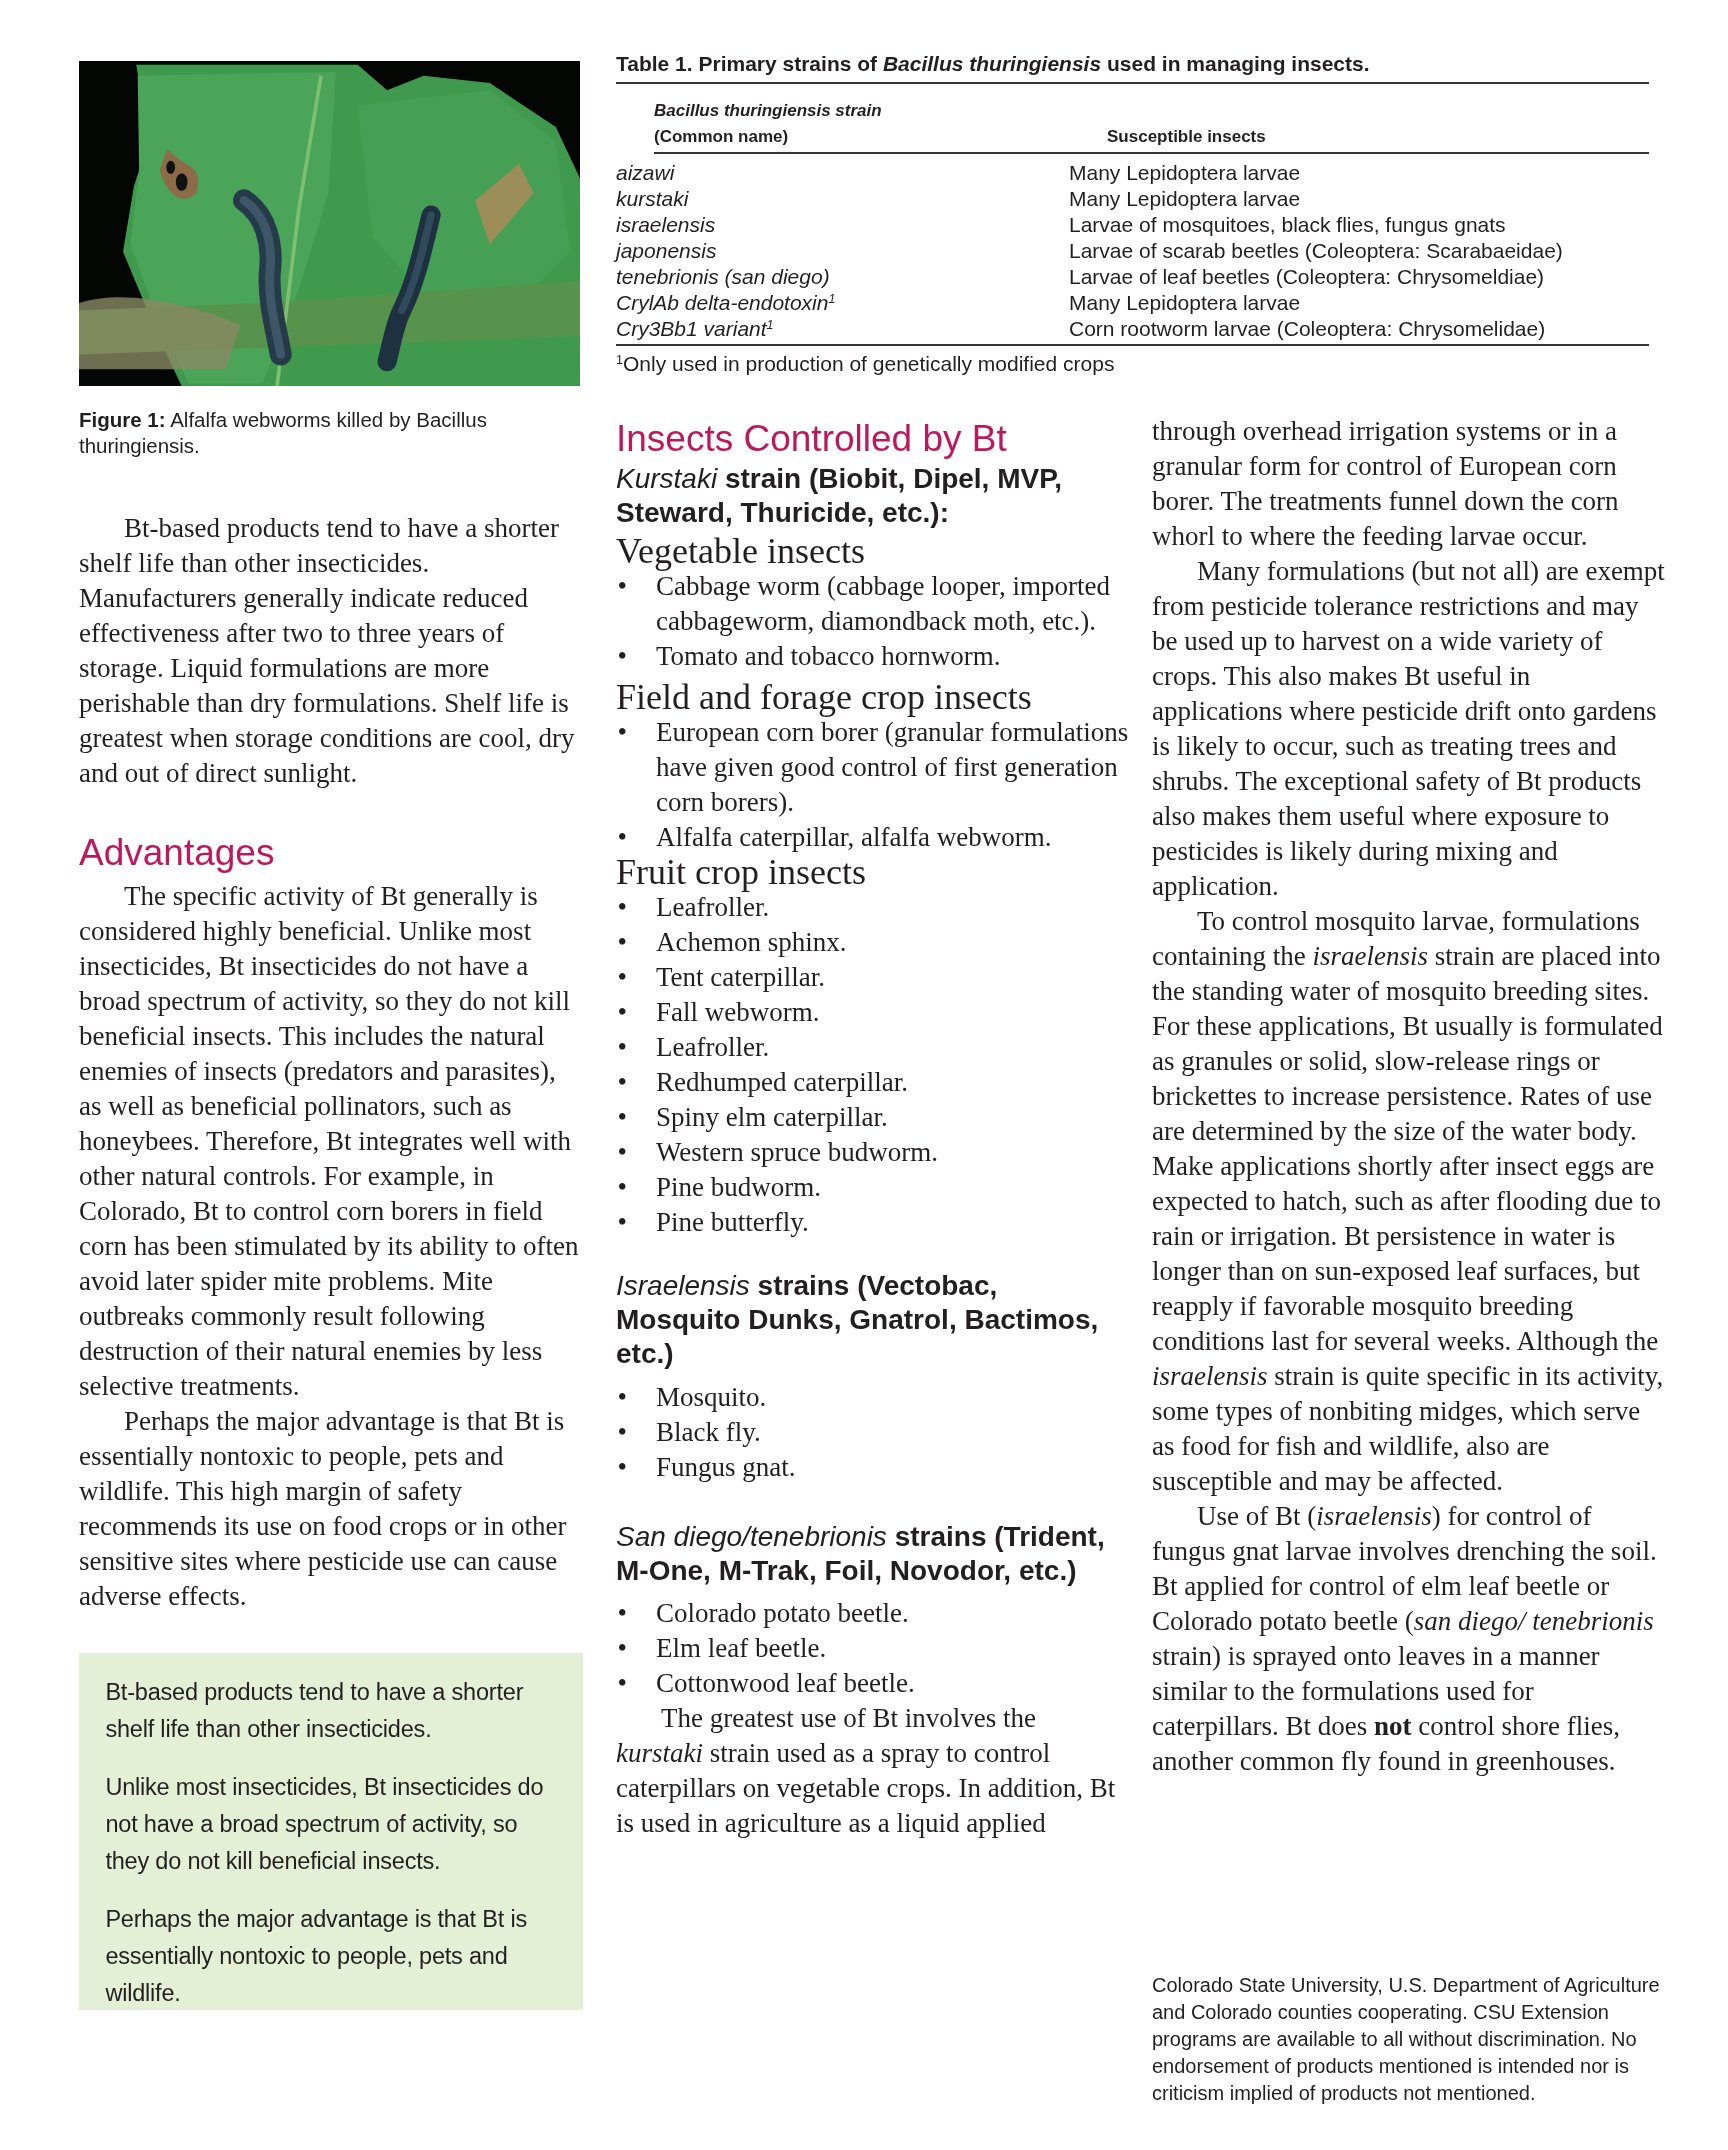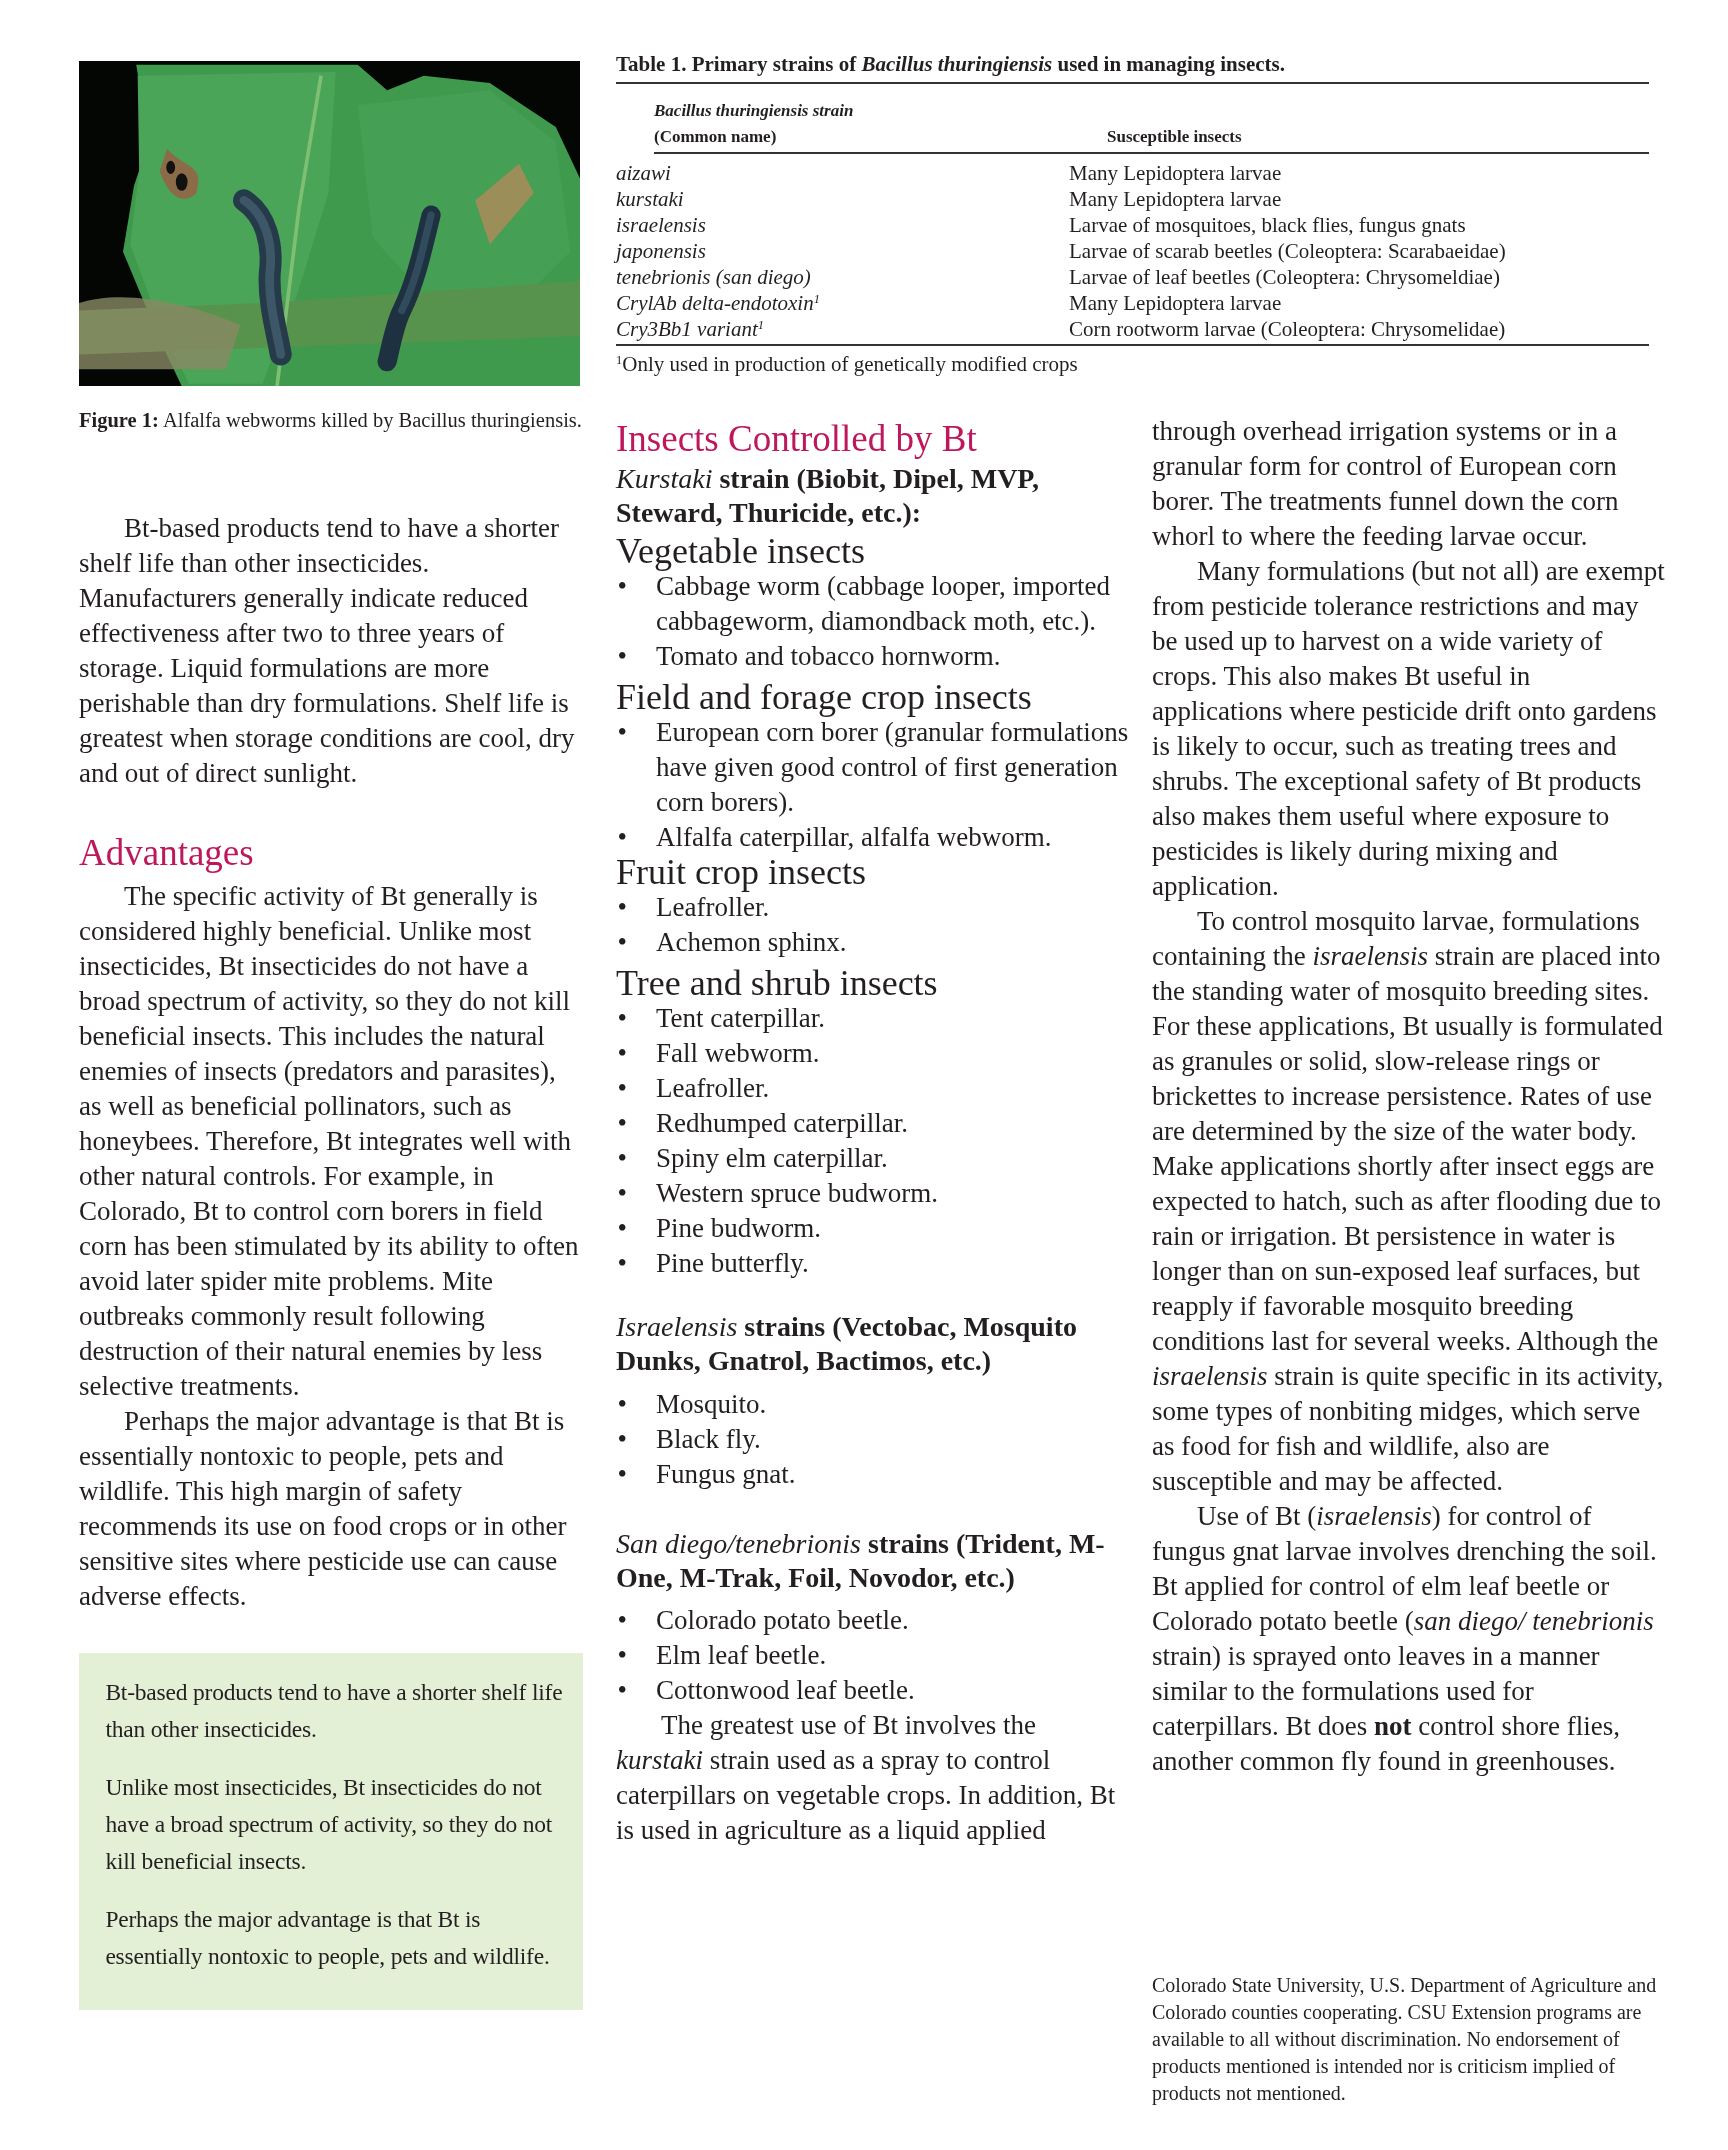--- a/index.html
+++ b/index.html
@@ -1,18 +1,18 @@
 <!DOCTYPE html>
 <html style="font-size:11.7px"><head>
 <meta charset="utf-8">
 <style>
   html, body { margin: 0; padding: 0; background: #ffffff; }
   body { width: 1729px; height: 2151px; position: relative; overflow: hidden; color: #231f20; }
   .serif { font-family: "Liberation Serif", "DejaVu Serif", serif; }
-  .sans { font-family: Liberation Serif, serif; }
+  .sans { font-family: Liberation Sans, sans-serif; }
 
   
   #figure { position: absolute; left: 79px; top: 61px; width: 501px; height: 325px; overflow: hidden; background: #050805; }
   #figure svg { display: block; width: 100%; height: 100%; }
   #figure-caption { position: absolute; left: 79px; top: 407px; width: 506px; font-size: 20.5px; line-height: 26.4px; }
   #figure-caption b { font-weight: bold; text-align: center; }
 
   
   #table-block { position: absolute; left: 616px; top: 51px; width: 1033px; }
   #table-title { font-size: 21px; font-weight: bold; line-height: 26.4px; padding-bottom: 4.4px; border-bottom: 2.2px solid #333; }
@@ -149,21 +149,20 @@
       <p class="subhead" style="margin-top: 5.9px;">Field and forage crop insects</p>
       <ul class="bullets">
         <li><span class="dot">•</span><span>European corn borer (granular formulations have given good control of first generation corn borers).</span></li>
         <li><span class="dot">•</span><span>Alfalfa caterpillar, alfalfa webworm.</span></li>
       </ul>
       <p class="subhead" style="margin-top: 0px;">Fruit crop insects</p>
       <ul class="bullets">
         <li><span class="dot">•</span><span>Leafroller.</span></li>
         <li><span class="dot">•</span><span>Achemon sphinx.</span></li>
       </ul>
-      <p class="subhead" style="margin-top: 5.9px;">Tree and shrub insects</p>
       <ul class="bullets">
         <li><span class="dot">•</span><span>Tent caterpillar.</span></li>
         <li><span class="dot">•</span><span>Fall webworm.</span></li>
         <li><span class="dot">•</span><span>Leafroller.</span></li>
         <li><span class="dot">•</span><span>Redhumped caterpillar.</span></li>
         <li><span class="dot">•</span><span>Spiny elm caterpillar.</span></li>
         <li><span class="dot">•</span><span>Western spruce budworm.</span></li>
         <li><span class="dot">•</span><span>Pine budworm.</span></li>
         <li><span class="dot">•</span><span>Pine butterfly.</span></li>
       </ul>

